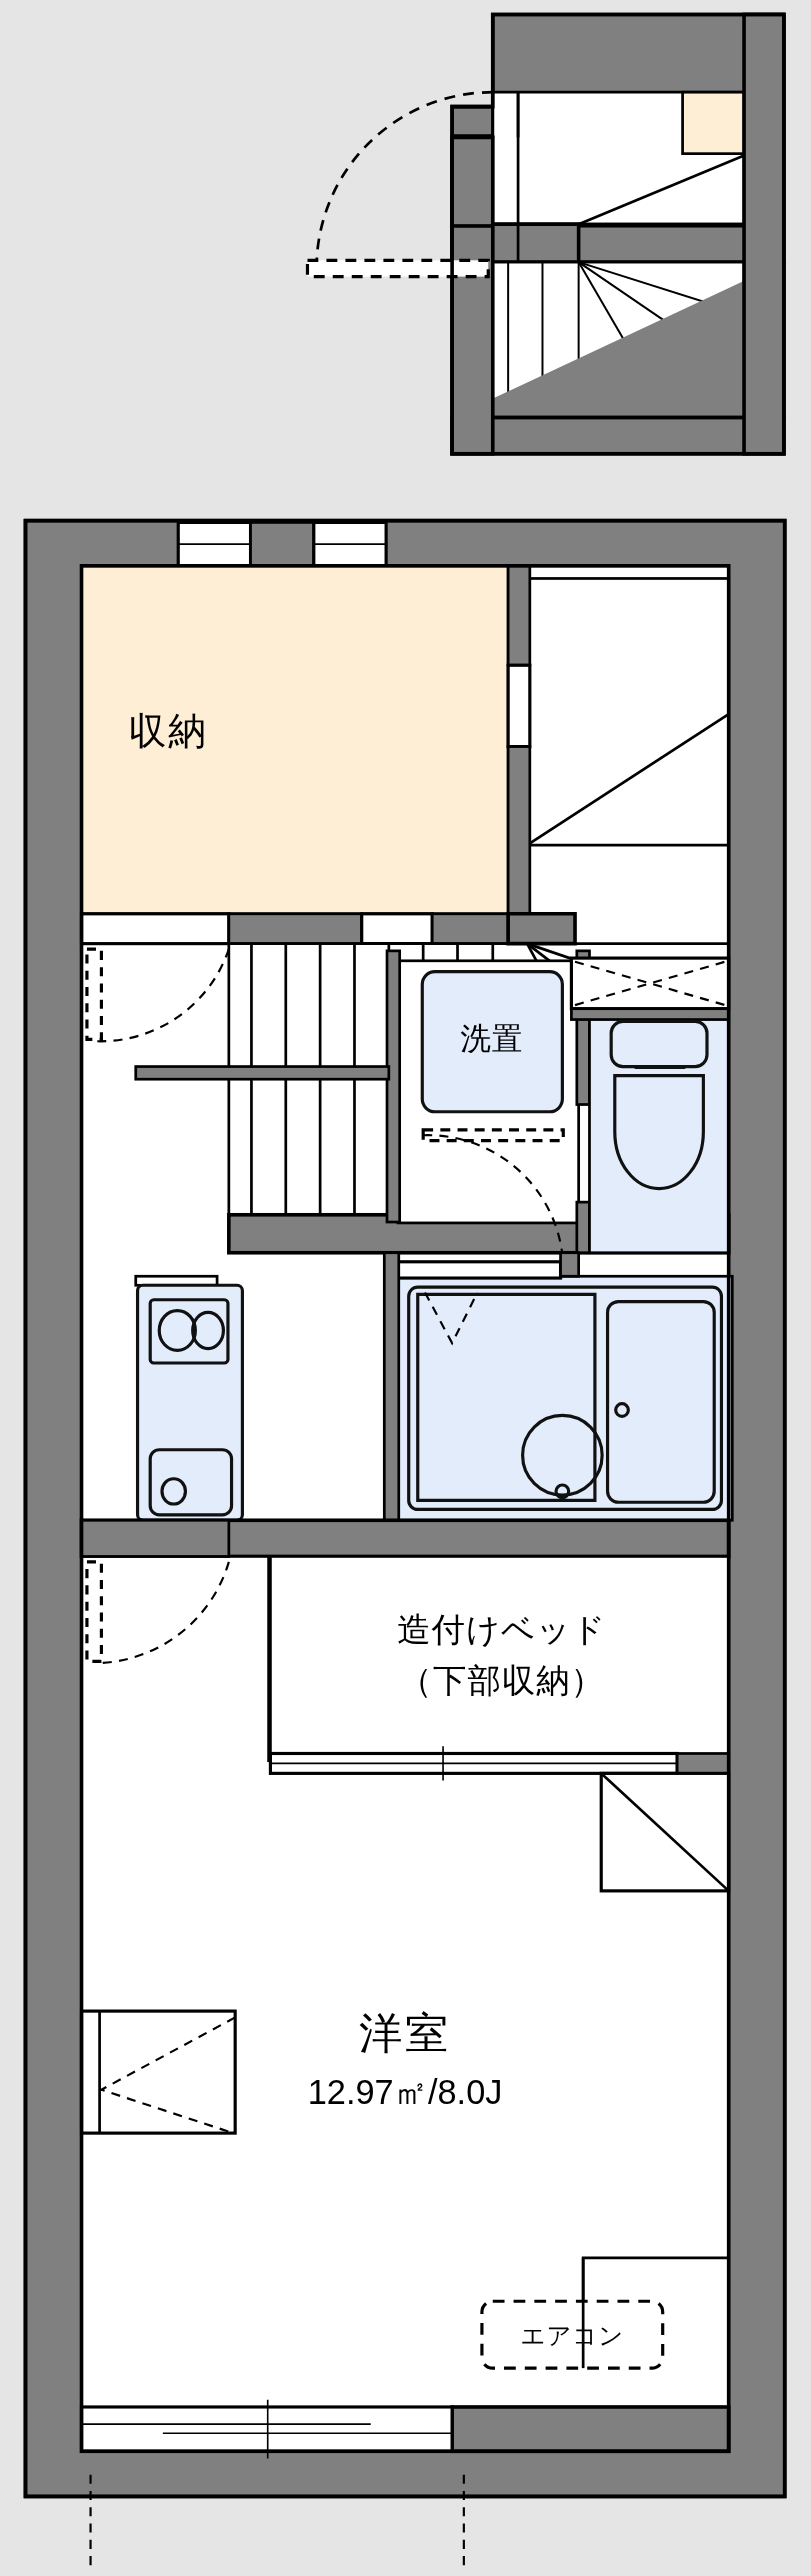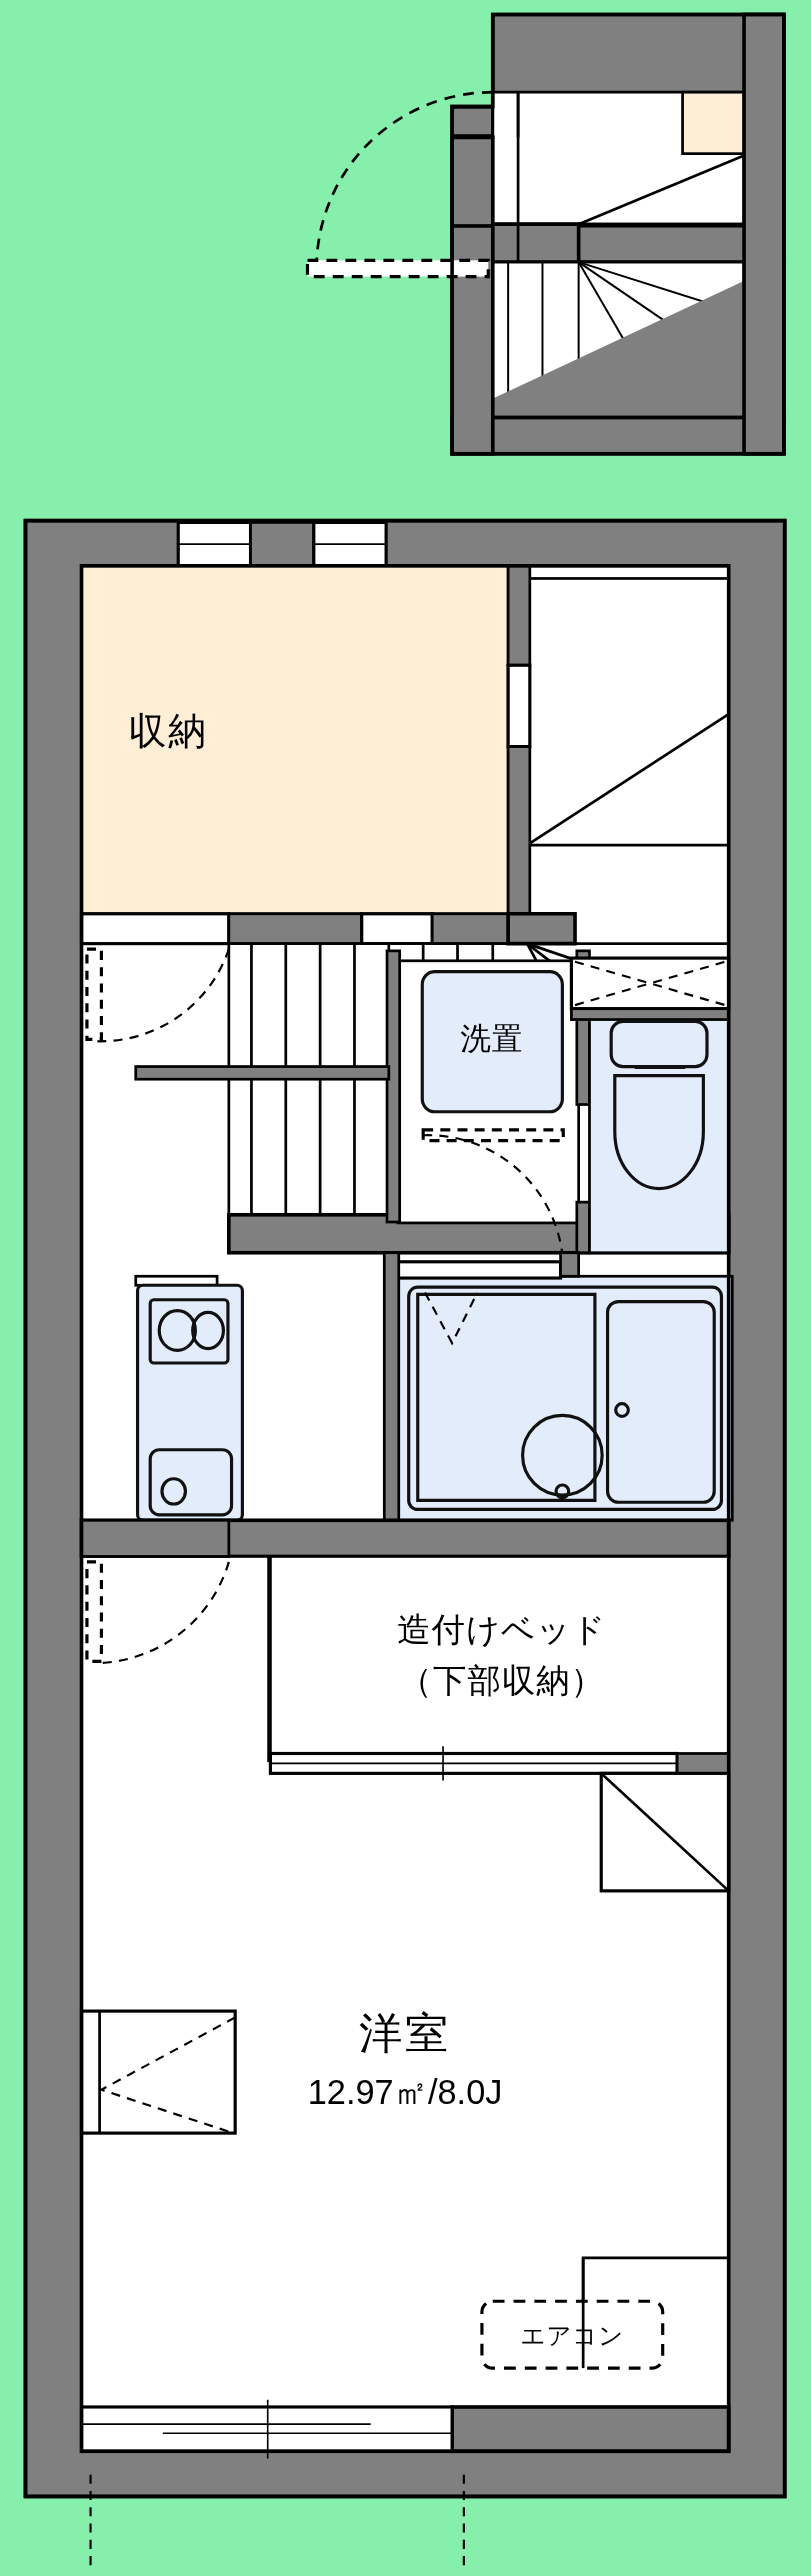--- a/index.html
+++ b/index.html
@@ -8,21 +8,21 @@
     padding: 0;
     background: #ffffff;
   }
   body {
     font-family: "Liberation Sans", "DejaVu Sans", sans-serif;
   }
   #plan-root {
     position: relative;
     width: 812px;
     height: 2576px;
-    background: #86efac;
+    background: #e5e5e5;
     overflow: hidden;
   }
   svg#floorplan {
     display: block;
     width: 812px;
     height: 2576px;
   }
   .wall-fill { fill: #808080; stroke: #000000; stroke-width: 4; }
   .wall-fill-thin { fill: #808080; stroke: #000000; stroke-width: 3; }
   .room-white { fill: #ffffff; stroke: #000000; stroke-width: 3; }

